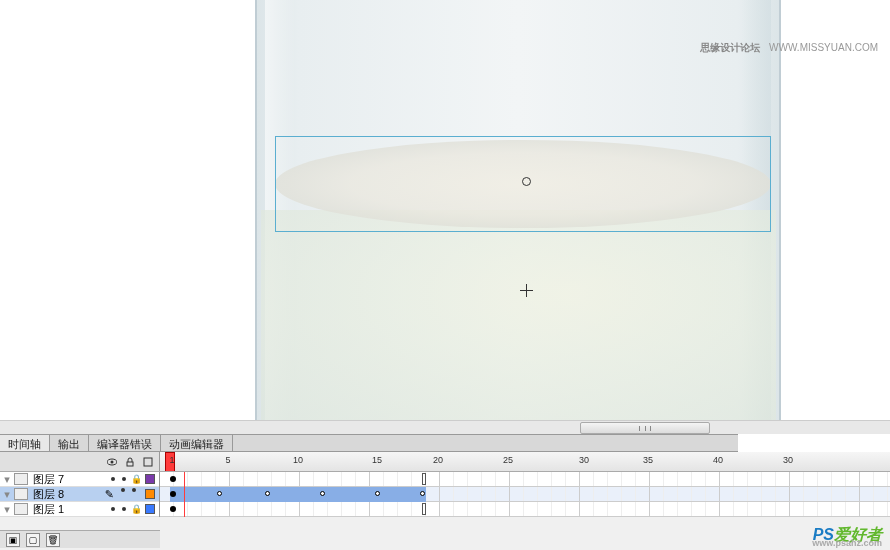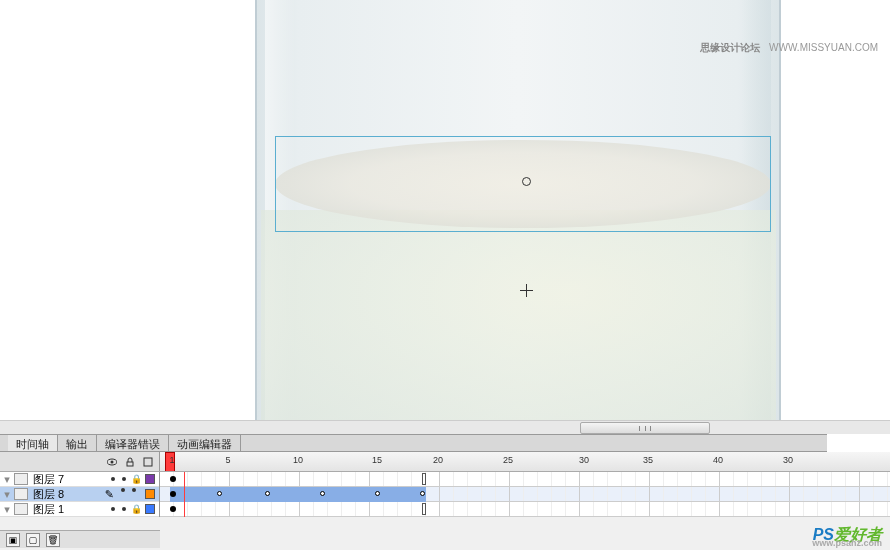--- a/index.html
+++ b/index.html
@@ -18,21 +18,21 @@
 .crosshair::after { content: ""; position: absolute; left: 0; top: 6px; width: 13px; height: 1px; background: #333; }
 
 .wm1 { position: absolute; top: 6px; right: 12px; font-size: 10px; color: #999; margin-top: 35px; }
 .wm1 .b { color: #888; font-weight: bold; margin-right: 6px; }
 
 .scrollbar-h { position: absolute; left: 0; top: 420px; width: 890px; height: 14px; background: #e8e8e8; border-top: 1px solid #ccc; }
 .scrollbar-h .thumb { position: absolute; left: 580px; top: 1px; width: 130px; height: 12px; background: linear-gradient(#f4f4f4, #dcdcdc); border: 1px solid #aaa; border-radius: 2px; }
 .scrollbar-h .thumb .grip { position: absolute; left: 58px; top: 3px; width: 12px; height: 5px; border-left: 1px solid #888; border-right: 1px solid #888; }
 .scrollbar-h .thumb .grip::before { content: ""; position: absolute; left: 5px; top: 0; width: 1px; height: 5px; background: #888; }
 
-.panel-tabs { position: absolute; left: 0; top: 434px; width: 827px; height: 18px; background: #d8d8d8; border-top: 1px solid #999; border-bottom: 1px solid #999; display: flex; font-size: 11px; padding-left: 8px; }
+.panel-tabs { position: absolute; left: 0; top: 434px; width: 738px; height: 18px; background: #d8d8d8; border-top: 1px solid #999; border-bottom: 1px solid #999; display: flex; font-size: 11px; }
 .panel-tabs .tab { padding: 2px 8px; border-right: 1px solid #999; cursor: pointer; color: #222; }
 .panel-tabs .tab.active { background: #e8e8e8; }
 
 .timeline { position: absolute; left: 0; top: 452px; width: 890px; height: 98px; background: #f0f0f0; }
 .tl-header { height: 20px; display: flex; border-bottom: 1px solid #aaa; }
 .layer-col-head { width: 160px; background: #e0e0e0; border-right: 1px solid #999; display: flex; align-items: center; justify-content: flex-end; padding-right: 6px; gap: 8px; font-size: 10px; }
 .layer-col-head .h-icon { width: 10px; height: 10px; display: inline-block; }
 .frame-ruler { flex: 1; position: relative; background: linear-gradient(#f6f6f6, #e4e4e4); font-size: 9px; color: #333; overflow: hidden; }
 .frame-ruler .tick { position: absolute; top: 3px; width: 14px; text-align: center; }
 .frame-ruler .playhead-head { position: absolute; top: 0; width: 10px; height: 20px; background: #ff3b3b; left: 5px; border: 1px solid #a00; }

